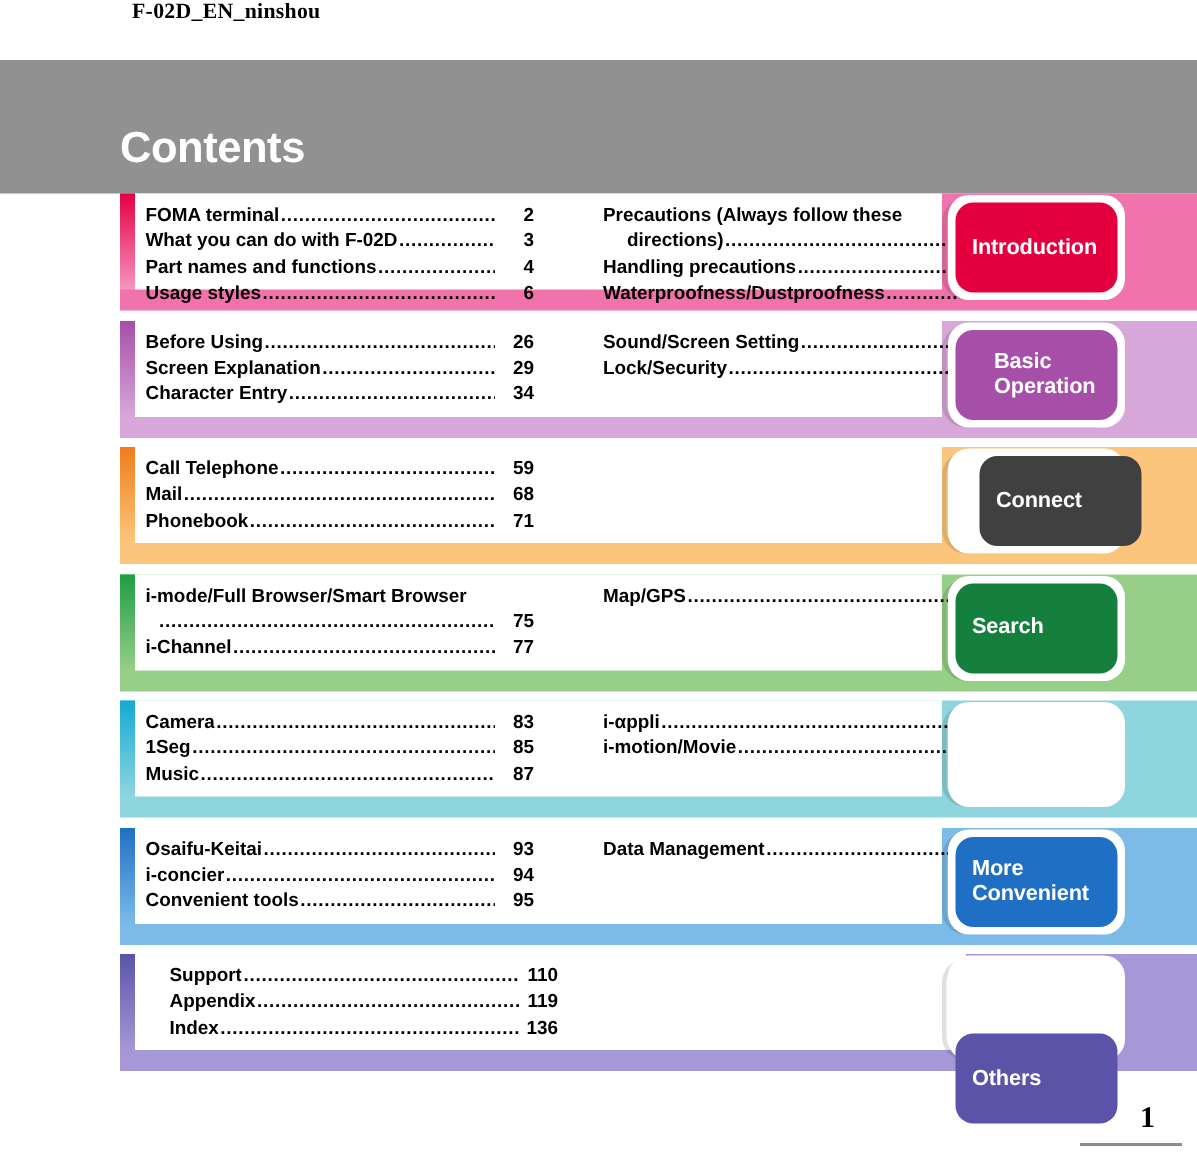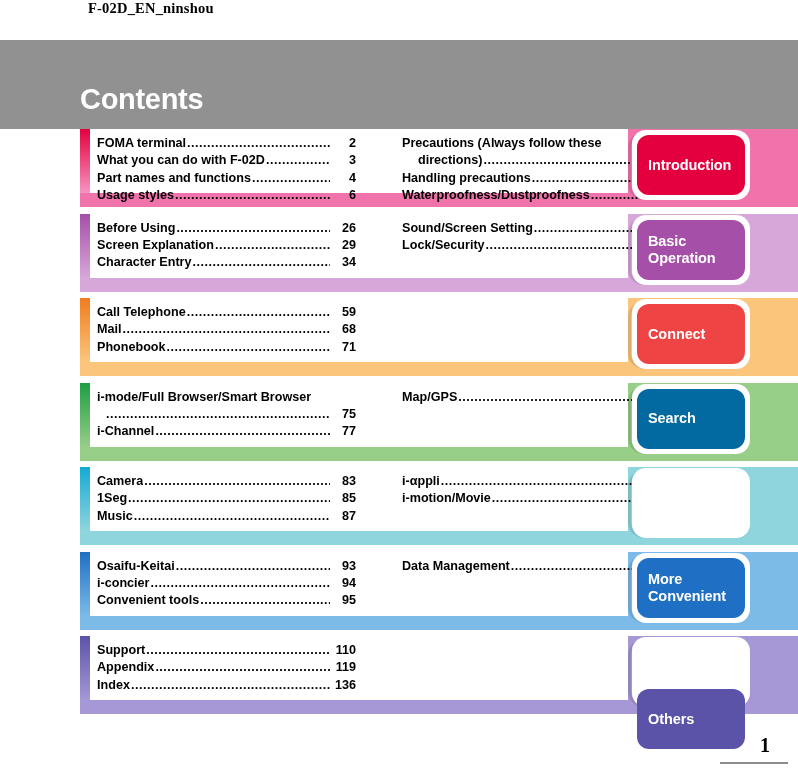--- a/index.html
+++ b/index.html
@@ -330,21 +330,21 @@
               <span class="entry-title">Lock/Security</span>
               <span class="entry-leader">................................................................................................</span>
               <span class="entry-page">40</span>
             </div>
           </div>
         </div>
       </div>
       <div class="tab-wrap">
         <div class="tab-shadow"></div>
         <div class="tab-outline"></div>
-        <div class="tab-chip" style="background: rgb(166, 79, 168);">
+        <div class="tab-chip" style="background: rgb(166, 79, 168); justify-content: center;">
           <span class="tab-label">Basic
 Operation</span>
         </div>
       </div>
     </div>
     <div class="section" style="height: 78px;">
       <div class="band" style="background: rgb(251, 198, 124);"></div>
       <div class="accent" style="height: 64px; background: linear-gradient(rgb(240, 124, 30), rgb(251, 198, 124));"></div>
       <div class="entries-box" style="height: 64px;">
         <div class="entries">
@@ -364,21 +364,21 @@
               <span class="entry-leader">................................................................................................</span>
               <span class="entry-page">71</span>
             </div>
           </div>
           <div class="col col-right"></div>
         </div>
       </div>
       <div class="tab-wrap">
         <div class="tab-shadow"></div>
         <div class="tab-outline"></div>
-        <div class="tab-chip" style="background: #ef4444;">
+        <div class="tab-chip" style="background: #404040; margin-left: 16px;">
           <span class="tab-label">Connect</span>
         </div>
       </div>
     </div>
     <div class="section" style="height: 78px;">
       <div class="band" style="background: rgb(151, 206, 136);"></div>
       <div class="accent" style="height: 64px; background: linear-gradient(rgb(29, 158, 67), rgb(151, 206, 136));"></div>
       <div class="entries-box" style="height: 64px;">
         <div class="entries">
           <div class="col col-left">
@@ -401,21 +401,21 @@
               <span class="entry-title">Map/GPS</span>
               <span class="entry-leader">................................................................................................</span>
               <span class="entry-page">78</span>
             </div>
           </div>
         </div>
       </div>
       <div class="tab-wrap">
         <div class="tab-shadow"></div>
         <div class="tab-outline"></div>
-        <div class="tab-chip" style="background: #0369a1;">
+        <div class="tab-chip" style="background: #15803d;">
           <span class="tab-label">Search</span>
         </div>
       </div>
     </div>
     <div class="section" style="height: 78px;">
       <div class="band" style="background: rgb(143, 213, 222);"></div>
       <div class="accent" style="height: 64px; background: linear-gradient(rgb(20, 170, 212), rgb(143, 213, 222));"></div>
       <div class="entries-box" style="height: 64px;">
         <div class="entries">
           <div class="col col-left">
@@ -490,21 +490,21 @@
         <div class="tab-outline"></div>
         <div class="tab-chip" style="background: rgb(31, 111, 196);">
           <span class="tab-label">More
 Convenient</span>
         </div>
       </div>
     </div>
     <div class="section" style="height: 78px;">
       <div class="band" style="background: rgb(166, 152, 214);"></div>
       <div class="accent" style="height: 64px; background: linear-gradient(rgb(91, 83, 168), rgb(166, 152, 214));"></div>
-      <div class="entries-box" style="height: 64px;">
+      <div class="entries-box" style="height: 64px; padding-left: 16px;">
         <div class="entries">
           <div class="col col-left">
             <div class="entry">
               <span class="entry-title">Support</span>
               <span class="entry-leader">................................................................................................</span>
               <span class="entry-page">110</span>
             </div>
             <div class="entry">
               <span class="entry-title">Appendix</span>
               <span class="entry-leader">................................................................................................</span>

